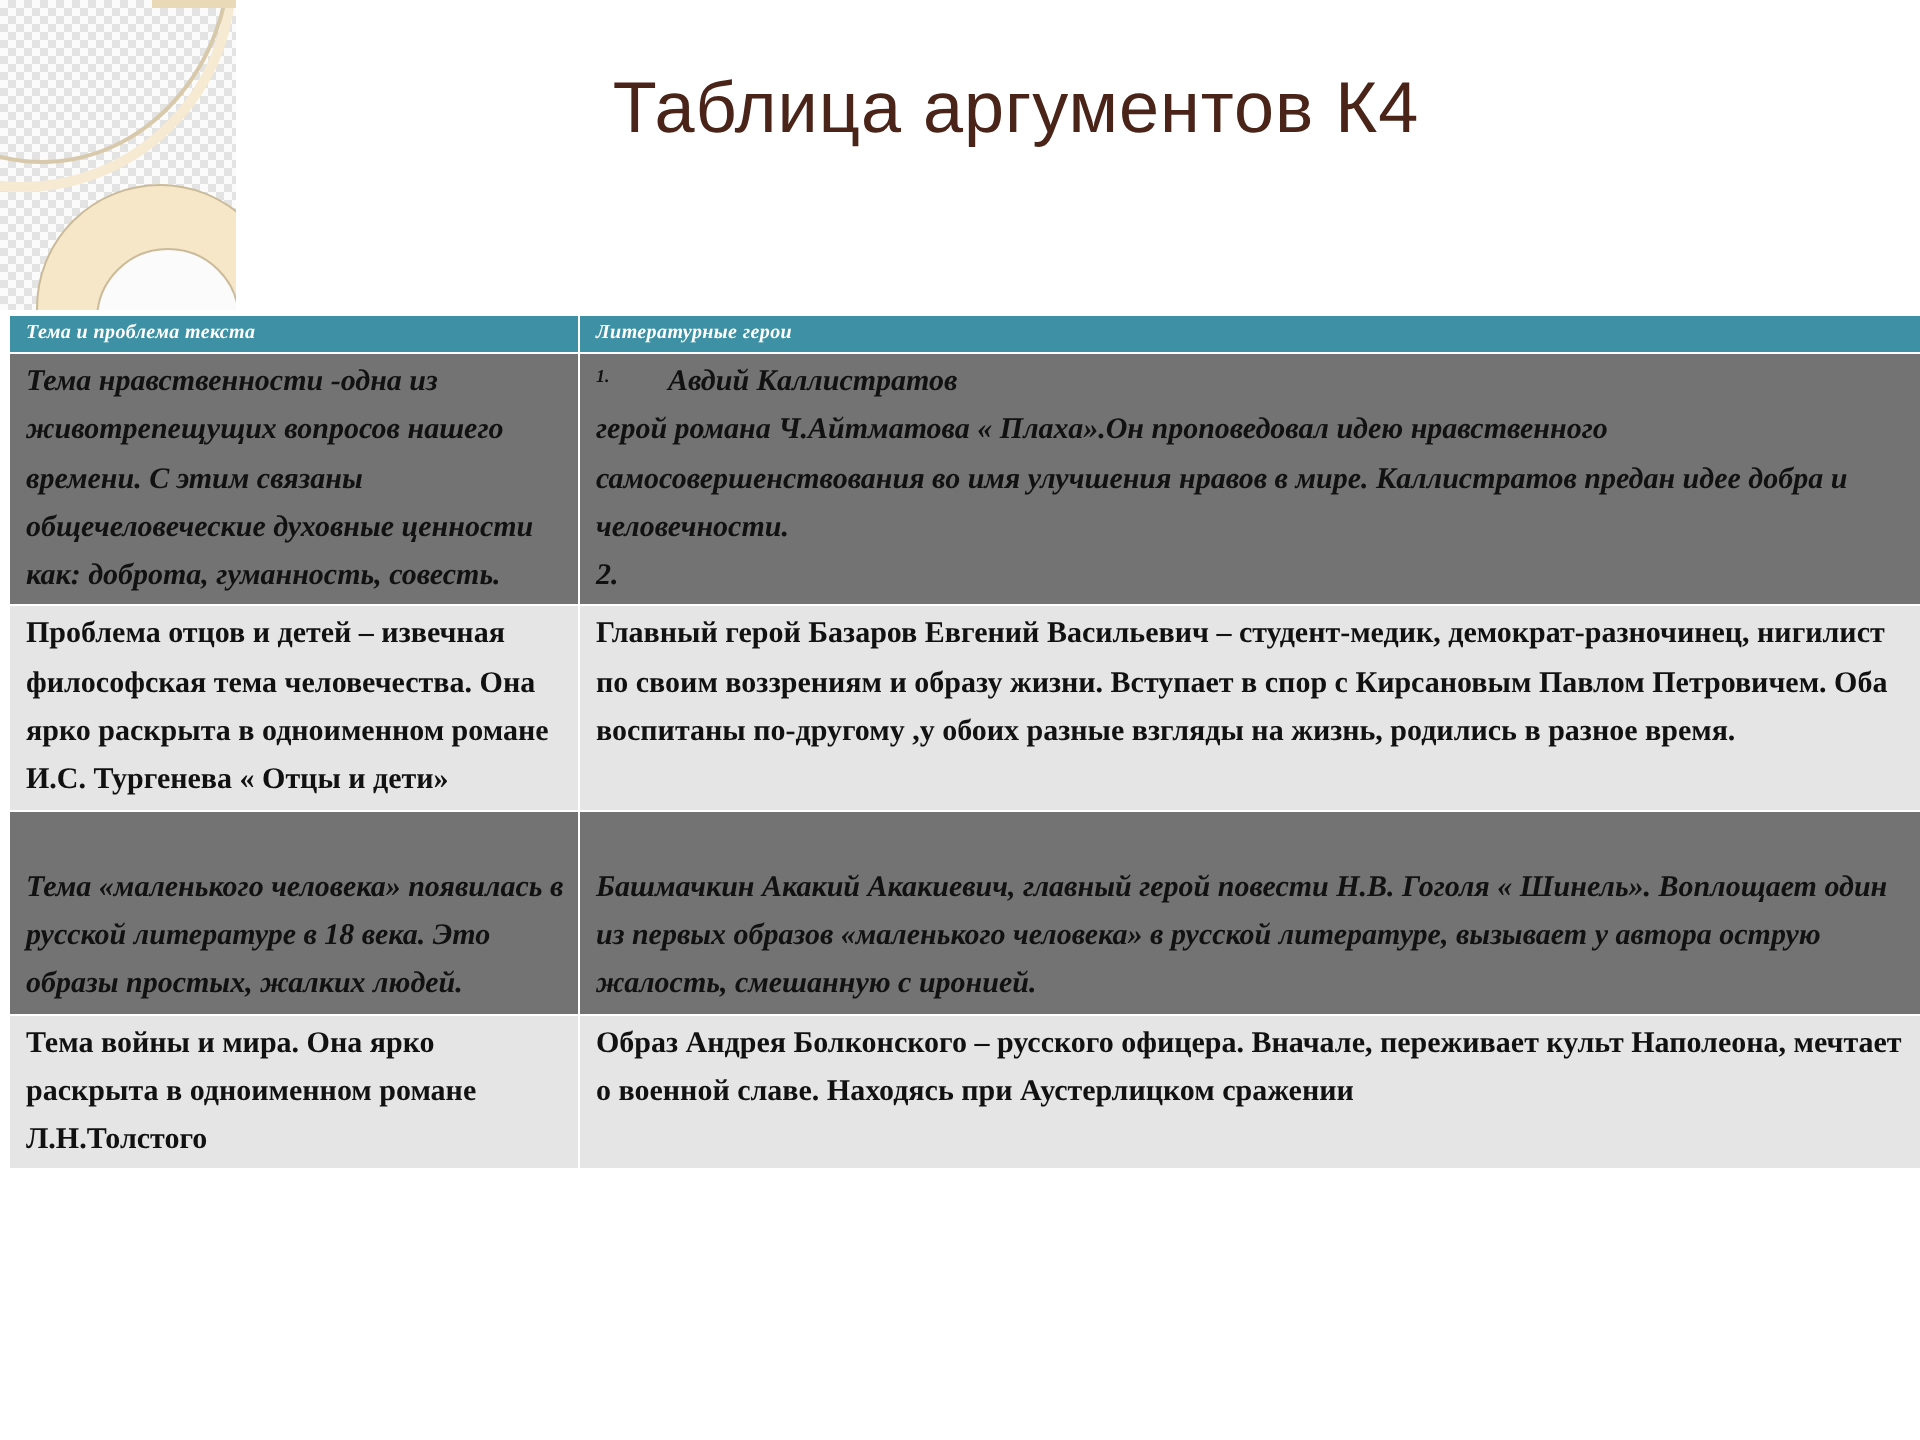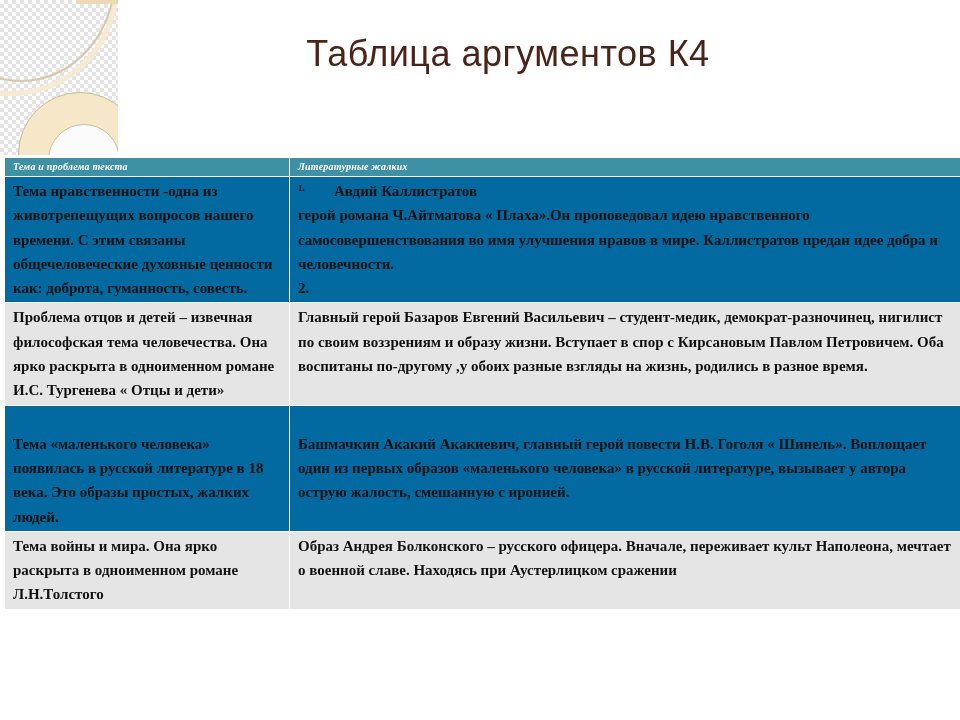--- a/index.html
+++ b/index.html
@@ -117,21 +117,21 @@
   }
   #arg-table td {
     vertical-align: top;
     border: 1px solid #ffffff;
     padding: 2px 6px 2px 8px;
     font-weight: 700;
     font-size: 15px;
     line-height: 1.62;
     color: #111111;
   }
-  #arg-table tr.band-dark td { background: #0369a1; }
+  #arg-table tr.band-dark td { background: #737373; font-style: italic; }
   #arg-table tr.band-light td { background: #e5e5e5; }
 
   td.heroes-cell { font-size: 14.6px; line-height: 1.66; }
 
   .numbered-item {
     position: relative;
     padding-left: 36px;
   }
   .num-marker {
     position: absolute;
@@ -173,21 +173,21 @@
 <div id="slide-title">Таблица аргументов К4</div>
 
 <table id="arg-table">
   <colgroup>
     <col class="c-theme">
     <col class="c-heroes">
   </colgroup>
   <thead>
     <tr>
       <th>Тема и проблема текста</th>
-      <th>Литературные жалких</th>
+      <th>Литературные герои</th>
     </tr>
   </thead>
   <tbody>
 
     <tr class="band-dark">
       <td class="theme-cell">Тема нравственности -одна из животрепещущих вопросов нашего времени. С этим связаны общечеловеческие духовные ценности как: доброта, гуманность, совесть.</td>
       <td class="heroes-cell">
         <div class="numbered-item">
           <span class="num-marker">1.</span>
           <span class="cont-line">Авдий Каллистратов</span>

